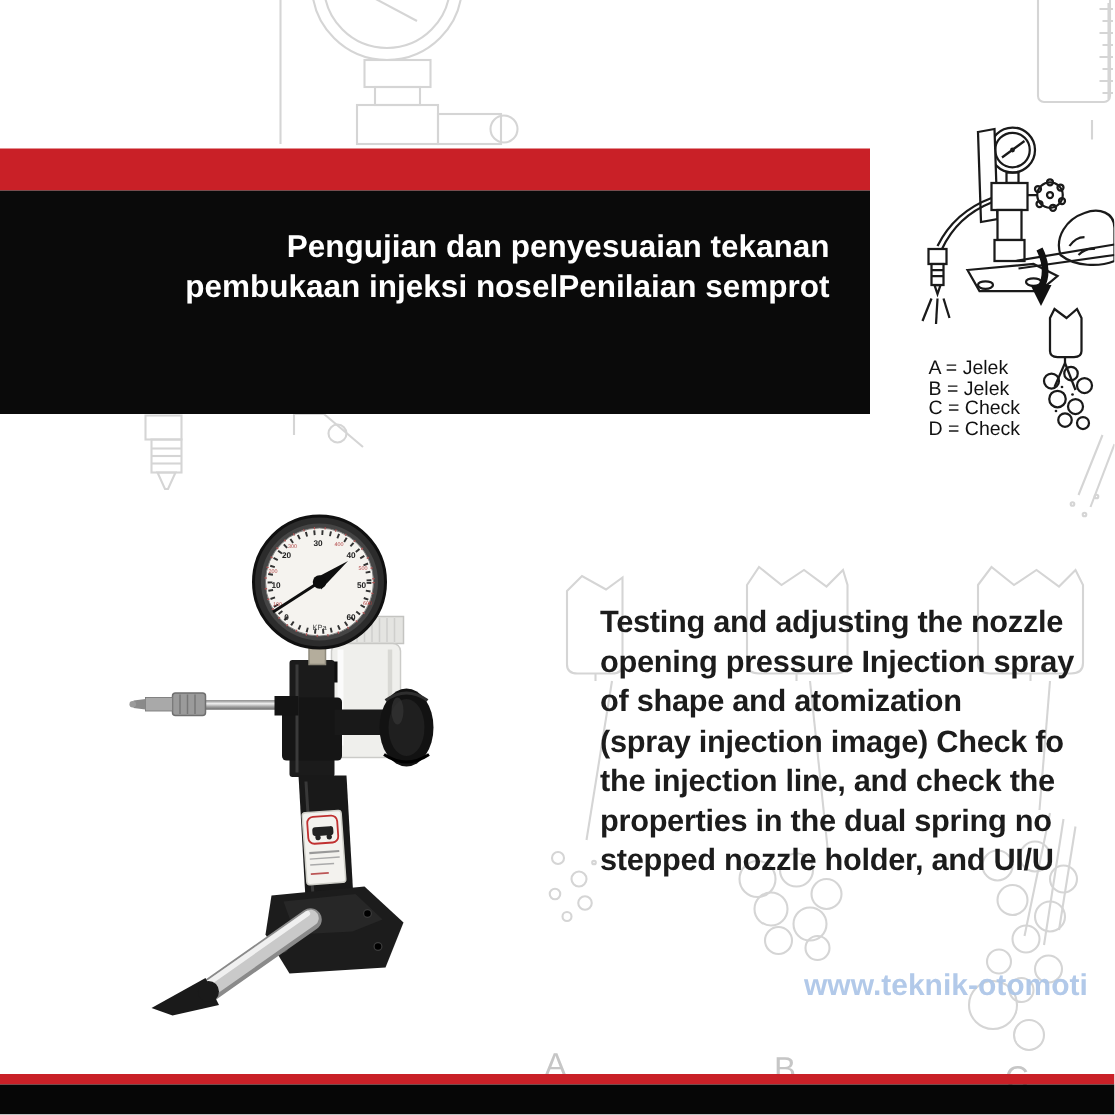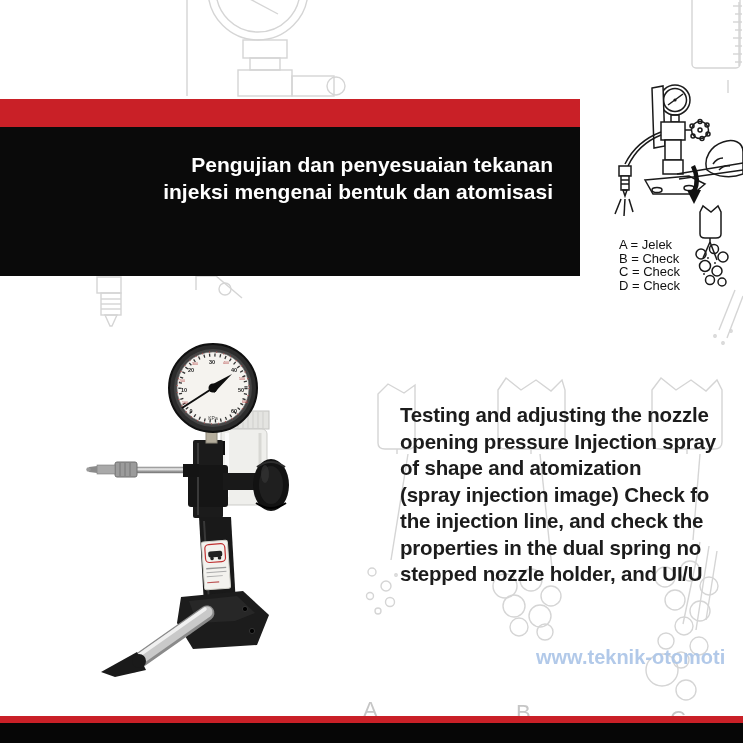--- a/index.html
+++ b/index.html
@@ -130,21 +130,21 @@
 
   <text class="sk-txt" x="363" y="717">A</text>
   <text class="sk-txt" x="516" y="720">B</text>
   <text class="sk-txt" x="670" y="726">C</text>
 </svg>
 
 <div class="abs" id="top-red-bar"></div>
 
 <div class="abs" id="title-banner">
   <div class="t-line">Pengujian dan penyesuaian tekanan</div>
-  <div class="t-line">injeksi mengenai bentuk dan atomisasi</div>
+  <div class="t-line">pembukaan injeksi noselPenilaian semprot</div>
 </div>
 
 <svg class="abs" style="left:597px;top:82px" width="146" height="212" viewBox="0 0 146 212">
   <g>
     <circle class="ln" cx="78" cy="18" r="15"></circle>
     <circle class="ln" cx="78" cy="18" r="11.5"></circle>
     <line class="ln" x1="71" y1="23" x2="86" y2="12"></line>
     <circle cx="78" cy="18" r="1.6" fill="#1a1a1a"></circle>
     <rect class="ln" x="74" y="33" width="8" height="7"></rect>
   </g>
@@ -208,21 +208,21 @@
     <circle class="ln" cx="113" cy="198" r="4.5"></circle>
     <circle class="ln" cx="125" cy="200" r="4"></circle>
     <circle cx="111" cy="176" r="0.9" fill="#1a1a1a"></circle>
     <circle cx="118" cy="181" r="0.9" fill="#1a1a1a"></circle>
     <circle cx="107" cy="192" r="0.9" fill="#1a1a1a"></circle>
   </g>
 </svg>
 
 <div class="abs" id="diagram-labels">
   <div class="d-line">A = Jelek</div>
-  <div class="d-line">B = Check</div>
+  <div class="d-line">B = Jelek</div>
   <div class="d-line">C = Check</div>
   <div class="d-line">D = Check</div>
 </div>
 
 <svg class="abs" style="left:85px;top:325px" width="215" height="365" viewBox="0 0 215 365">
   <defs>
     <linearGradient id="chrome" x1="0" y1="0" x2="0" y2="1">
       <stop offset="0" stop-color="#8f8f8f"></stop>
         <stop offset="0.35" stop-color="#efefef"></stop>
       <stop offset="0.7" stop-color="#9f9f9f"></stop>

